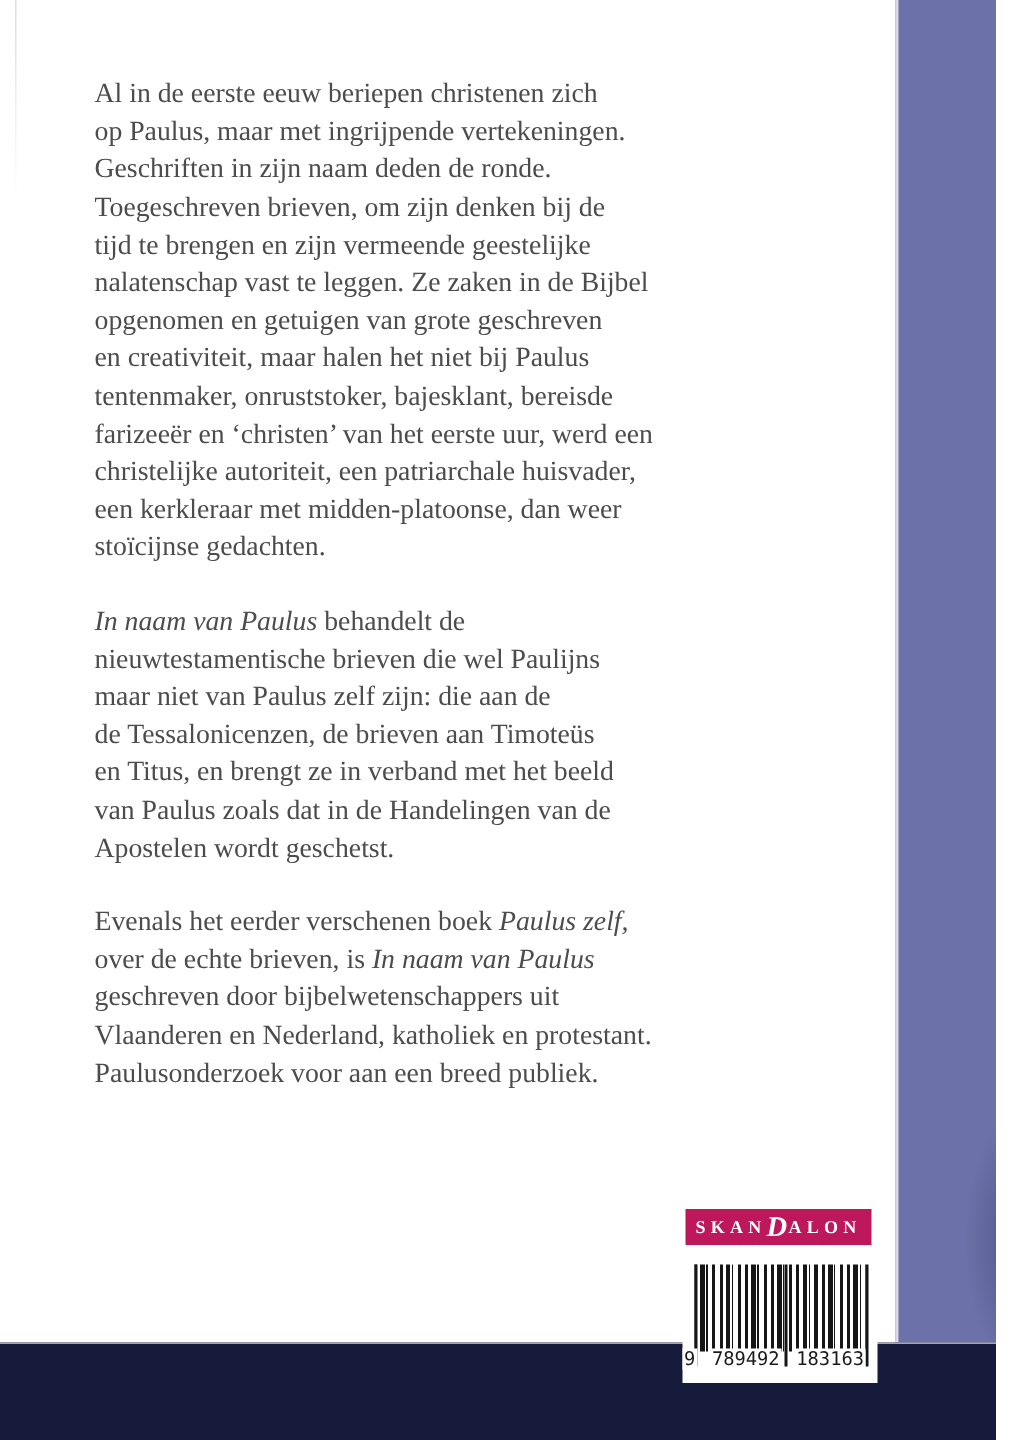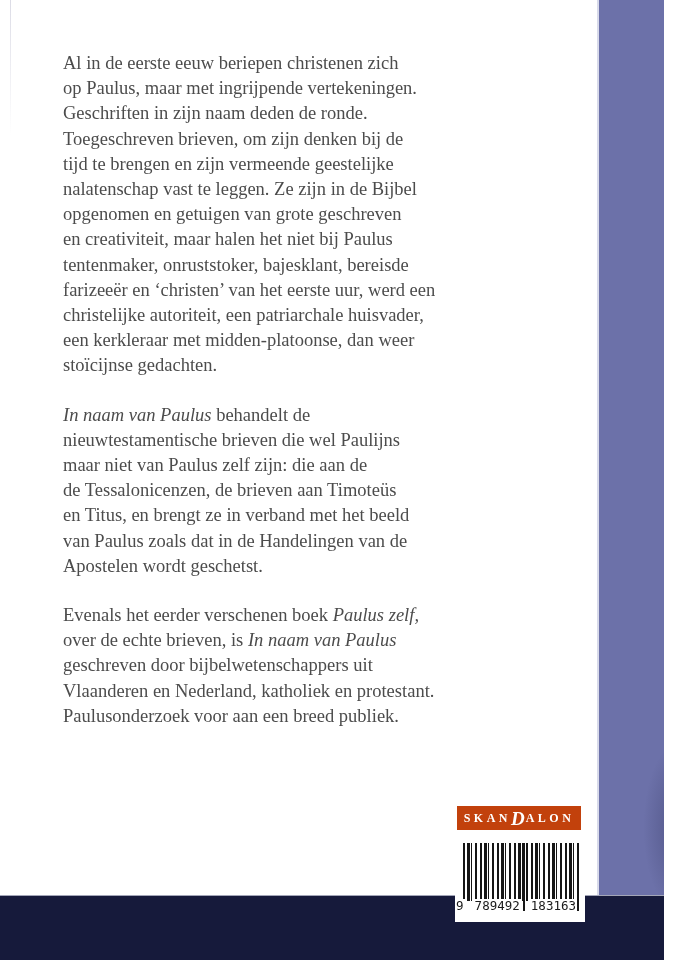--- a/index.html
+++ b/index.html
@@ -27,21 +27,21 @@
     position:absolute;left:63px;top:51px;color:#4c4c4c;
     font-size:18.5px;line-height:25.2px;
   }
   .para{margin:0 0 24px 0;}
   .line{white-space:pre;}
   .it{font-style:italic;}
   .barcode-box{
     position:absolute;left:455px;top:793px;width:130px;height:129px;background:#ffffff;
   }
   .logo{
-    position:absolute;left:2px;top:13px;width:124px;height:24px;background:#c2410c;
+    position:absolute;left:2px;top:13px;width:124px;height:24px;background:#be185d;
     color:#ffffff;display:flex;align-items:center;justify-content:center;
   }
   .lg{font-family:"Liberation Serif",serif;font-size:12px;font-weight:bold;letter-spacing:3.5px;line-height:1;}
   .lgD{font-family:"Liberation Serif",serif;font-size:19px;font-weight:bold;font-style:italic;line-height:1;margin-right:1px;}
   .barcode{position:absolute;left:8px;top:50px;width:114px;height:72px;}
   .bars{
     position:absolute;left:0;top:0;width:114px;height:58px;
     background:repeating-linear-gradient(90deg,
       #161616 0 2px,#ffffff 2px 4px,
       #161616 4px 7px,#ffffff 7px 8px,
@@ -73,21 +73,21 @@
   <div class="bottom-band"></div>
 
   <div class="text-block">
 
     <div class="para">
       <div class="line">Al in de eerste eeuw beriepen christenen zich</div>
       <div class="line">op Paulus, maar met ingrijpende vertekeningen.</div>
       <div class="line">Geschriften in zijn naam deden de ronde.</div>
       <div class="line">Toegeschreven brieven, om zijn denken bij de</div>
       <div class="line">tijd te brengen en zijn vermeende geestelijke</div>
-      <div class="line">nalatenschap vast te leggen. Ze zijn in de Bijbel</div>
+      <div class="line">nalatenschap vast te leggen. Ze zaken in de Bijbel</div>
       <div class="line">opgenomen en getuigen van grote geschreven</div>
       <div class="line">en creativiteit, maar halen het niet bij Paulus</div>
       <div class="line">tentenmaker, onruststoker, bajesklant, bereisde</div>
       <div class="line">farizeeër en ‘christen’ van het eerste uur, werd een</div>
       <div class="line">christelijke autoriteit, een patriarchale huisvader,</div>
       <div class="line">een kerkleraar met midden-platoonse, dan weer</div>
       <div class="line">stoïcijnse gedachten.</div>
     </div>
 
     <div class="para">

